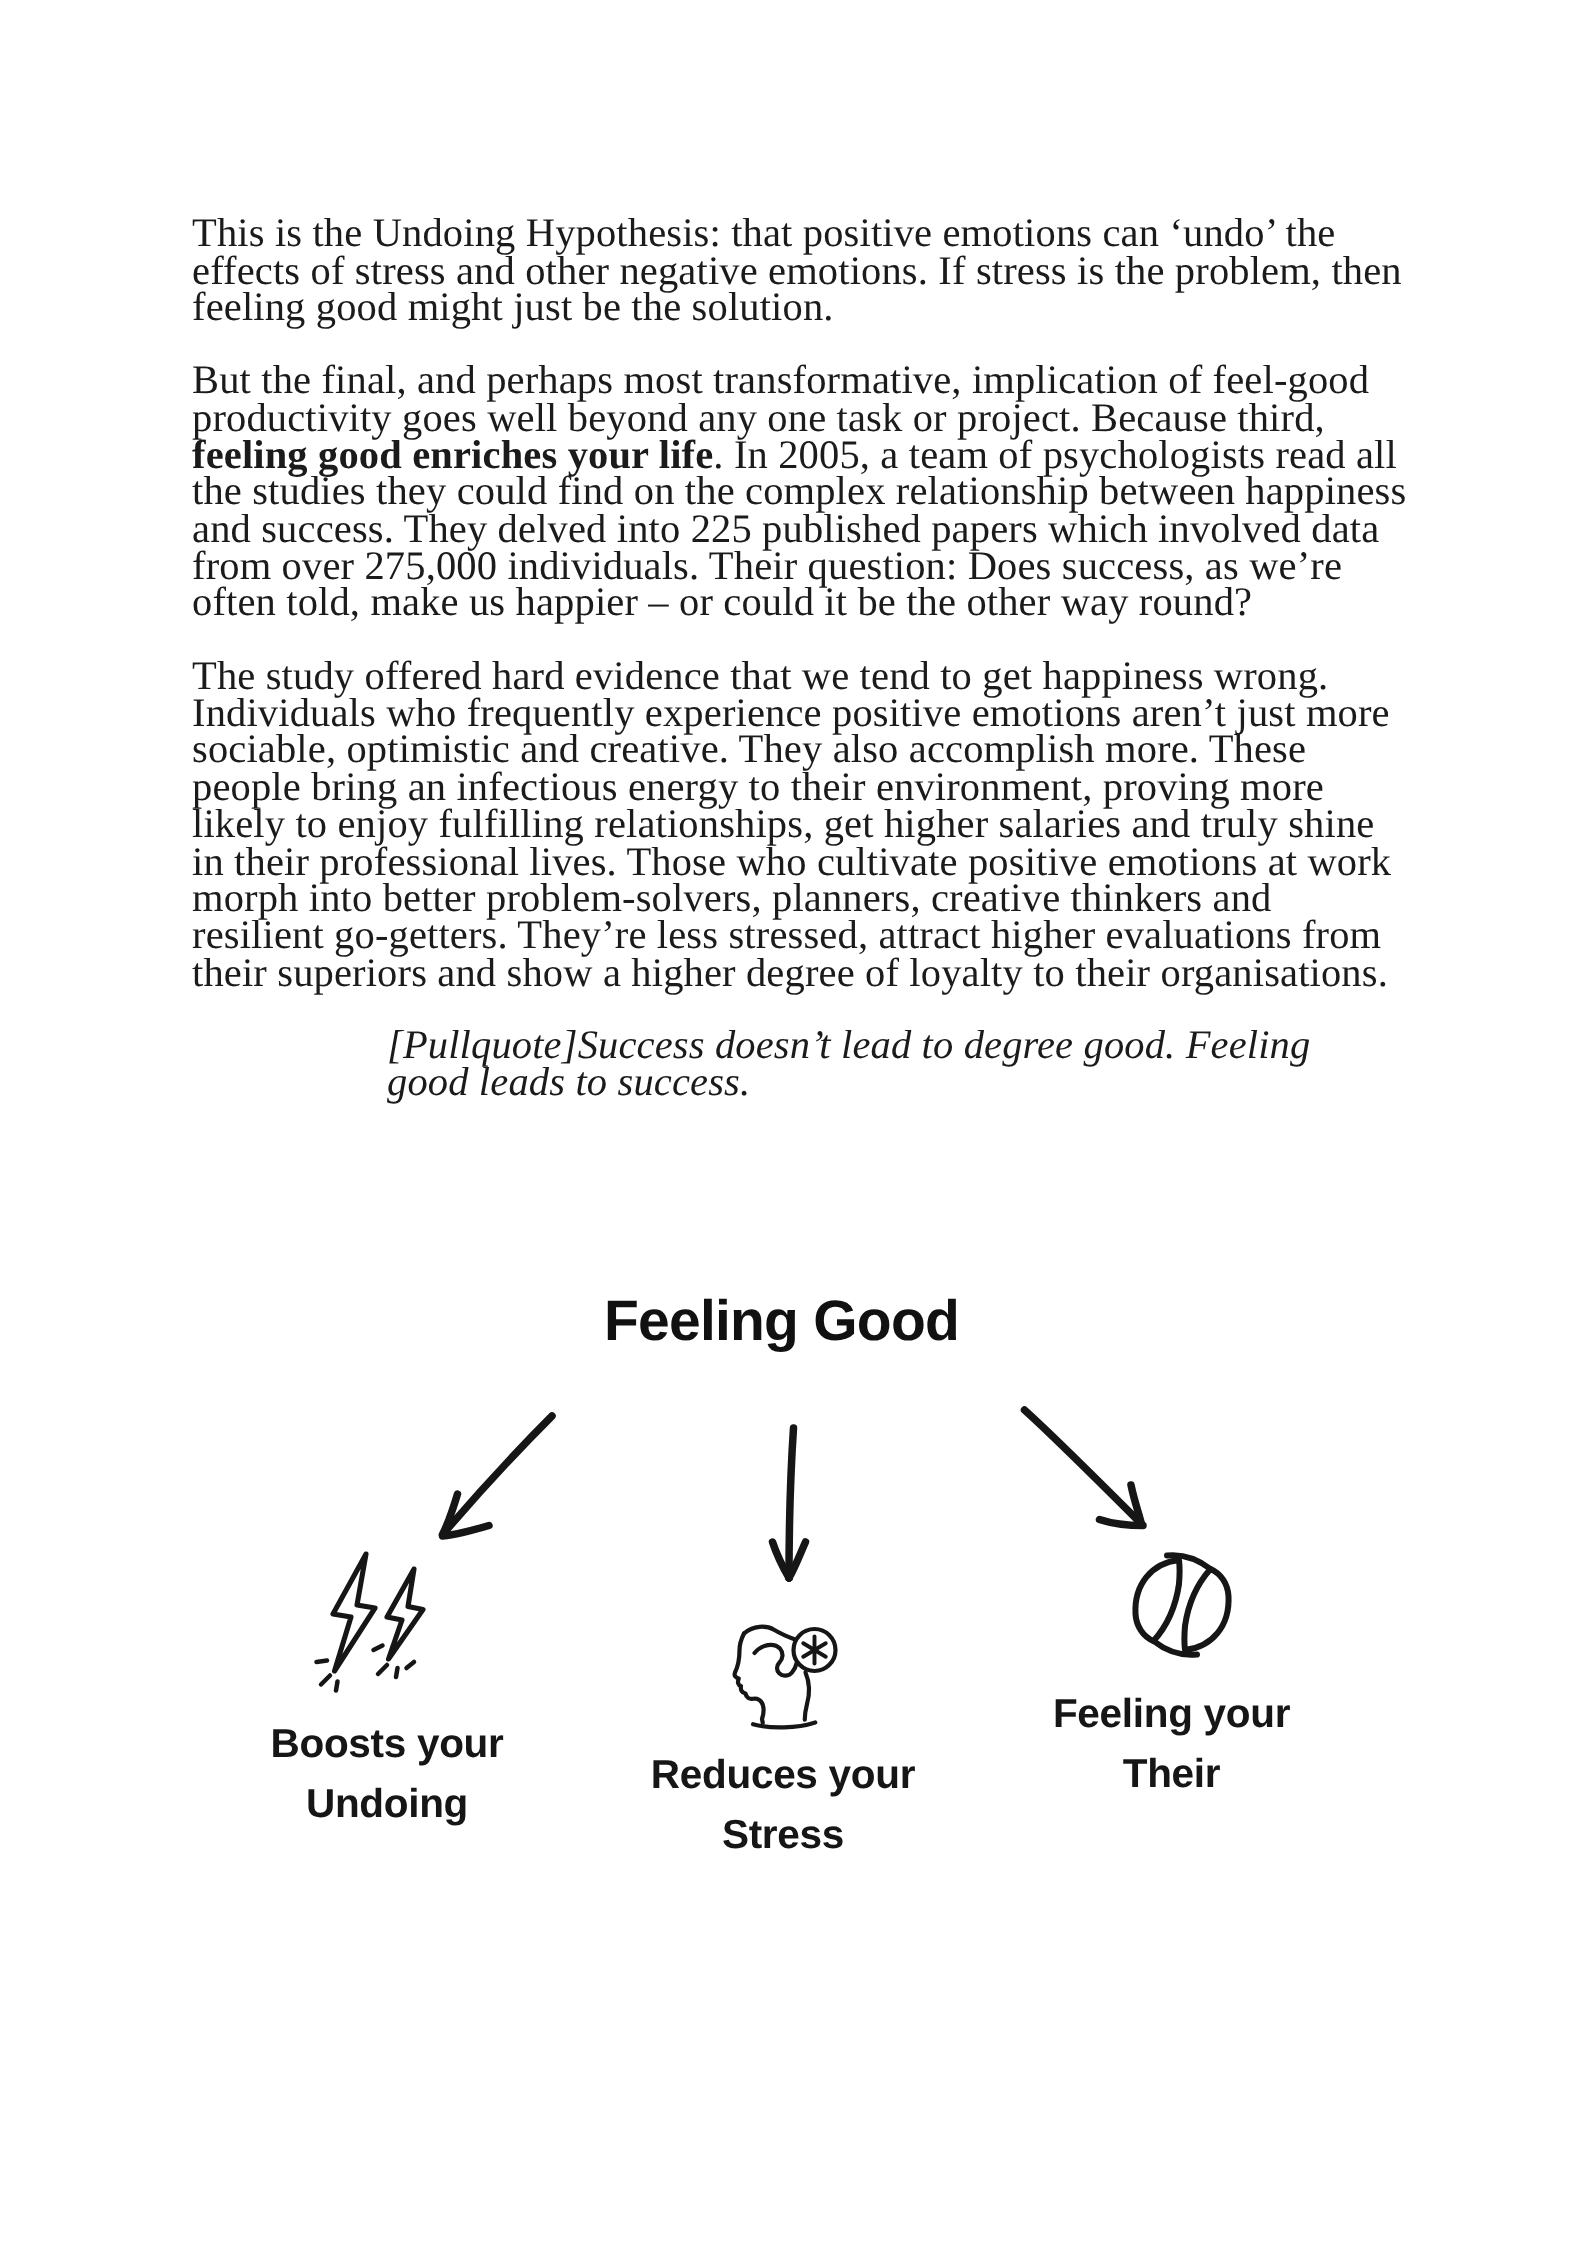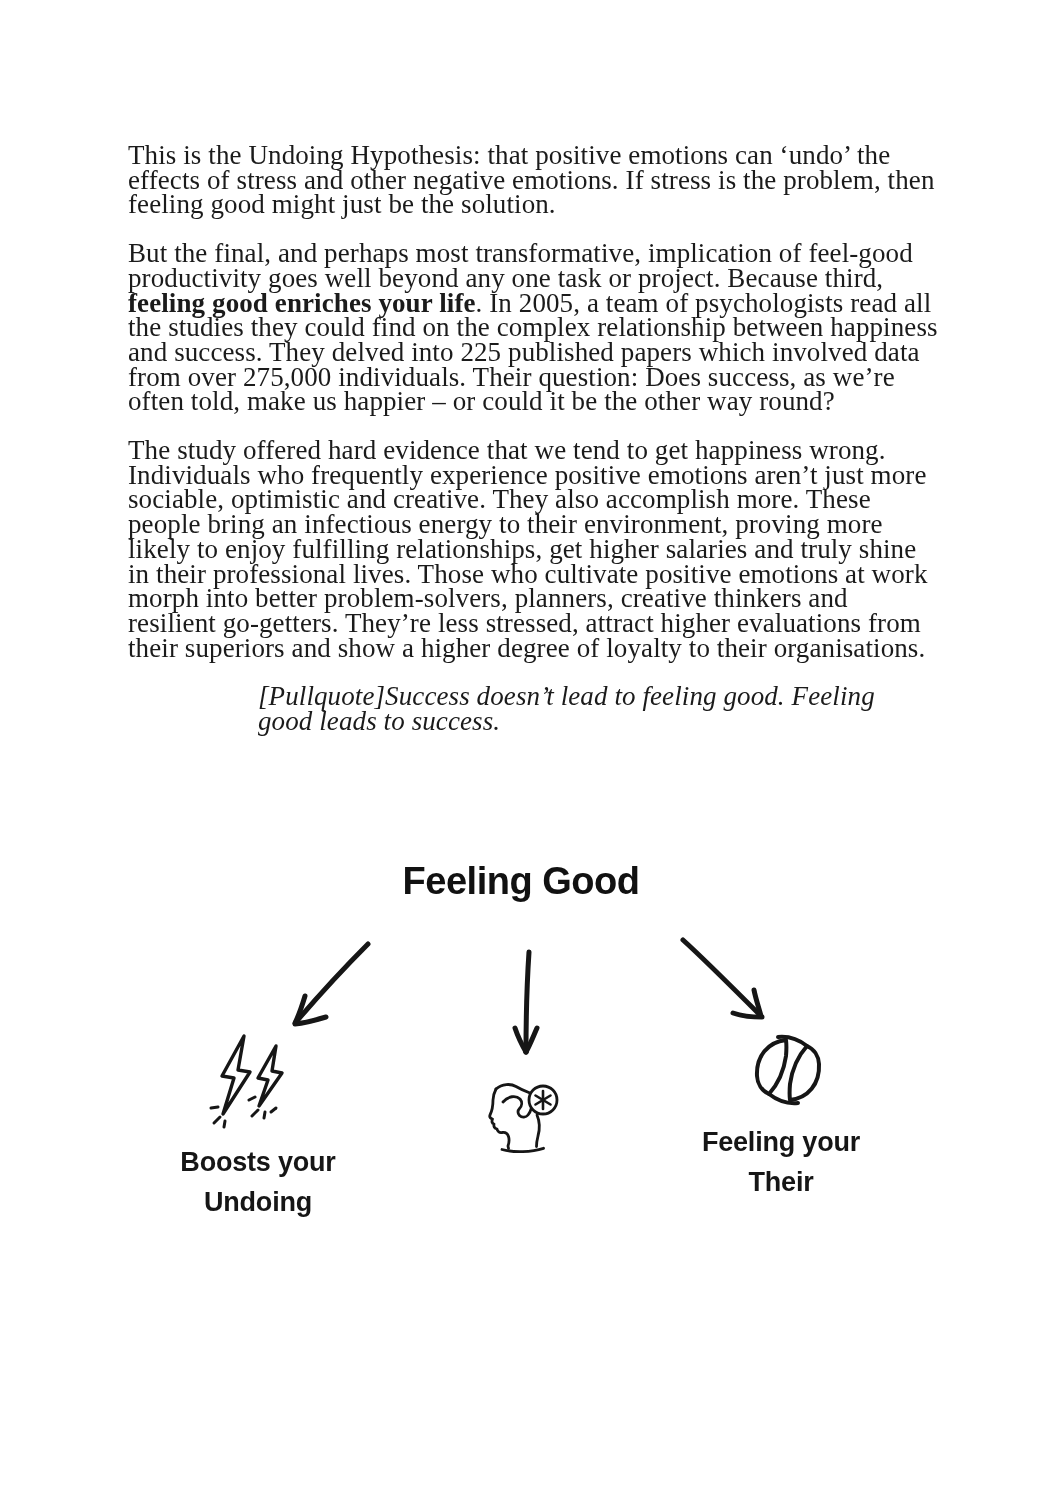--- a/index.html
+++ b/index.html
@@ -53,21 +53,21 @@
 </style>
 </head>
 <body>
 
 <div class="page">
 
   <div class="article">
     <p>This is the Undoing Hypothesis: that positive emotions can ‘undo’ the effects of stress and other negative emotions. If stress is the problem, then feeling good might just be the solution.</p>
     <p><span>But the final, and perhaps most transformative, implication of feel-good productivity goes well beyond any one task or project. Because third, </span><span class="bold">feeling good enriches your life</span><span>. In 2005, a team of psychologists read all the studies they could find on the complex relationship between happiness and success. They delved into 225 published papers which involved data from over 275,000 individuals. Their question: Does success, as we’re often told, make us happier – or could it be the other way round?</span></p>
     <p>The study offered hard evidence that we tend to get happiness wrong. Individuals who frequently experience positive emotions aren’t just more sociable, optimistic and creative. They also accomplish more. These people bring an infectious energy to their environment, proving more likely to enjoy fulfilling relationships, get higher salaries and truly shine in their professional lives. Those who cultivate positive emotions at work morph into better problem-solvers, planners, creative thinkers and resilient go-getters. They’re less stressed, attract higher evaluations from their superiors and show a higher degree of loyalty to their organisations.</p>
-    <p class="pullquote">[Pullquote]Success doesn’t lead to feeling good. Feeling good leads to success.</p>
+    <p class="pullquote">[Pullquote]Success doesn’t lead to degree good. Feeling good leads to success.</p>
   </div>
 
   <div class="diagram">
 
     <div class="diagram-title">Feeling Good</div>
 
     <svg class="arrow-svg arrow-energy" width="100" height="100" viewBox="0 0 100 100">
       <path class="stroke" stroke-width="5" d="M88 8 C70 26 40 58 16 86"></path>
       <path class="stroke" stroke-width="5" d="M25 60 C22 70 19 79 15 87"></path>
       <path class="stroke" stroke-width="5" d="M46 81 C36 84 26 87 15 88"></path>
@@ -112,19 +112,23 @@
         <path class="stroke" stroke-width="4" d="M38 8 C20 10 8 24 9 44 C9.5 52 14 59 21 62 C30 52 36 38 38 24 C38.5 18 38.5 12 38 8 Z"></path>
         <path class="stroke" stroke-width="4" d="M21 62 C30 69 40 72 50 71"></path>
       </g>
       <use href="#leafA" transform="rotate(180 40 38)"></use>
     </svg>
 
     <div class="node-label label-energy">
       <span style="display:block">Boosts your</span>
       <span style="display:block">Undoing</span>
     </div>
+    <div class="node-label label-stress">
+      <span style="display:block">Reduces your</span>
+      <span style="display:block">Stress</span>
+    </div>
     <div class="node-label label-life">
       <span style="display:block">Feeling your</span>
       <span style="display:block">Their</span>
     </div>
 
   </div>
 </div>
 
 </body></html>

